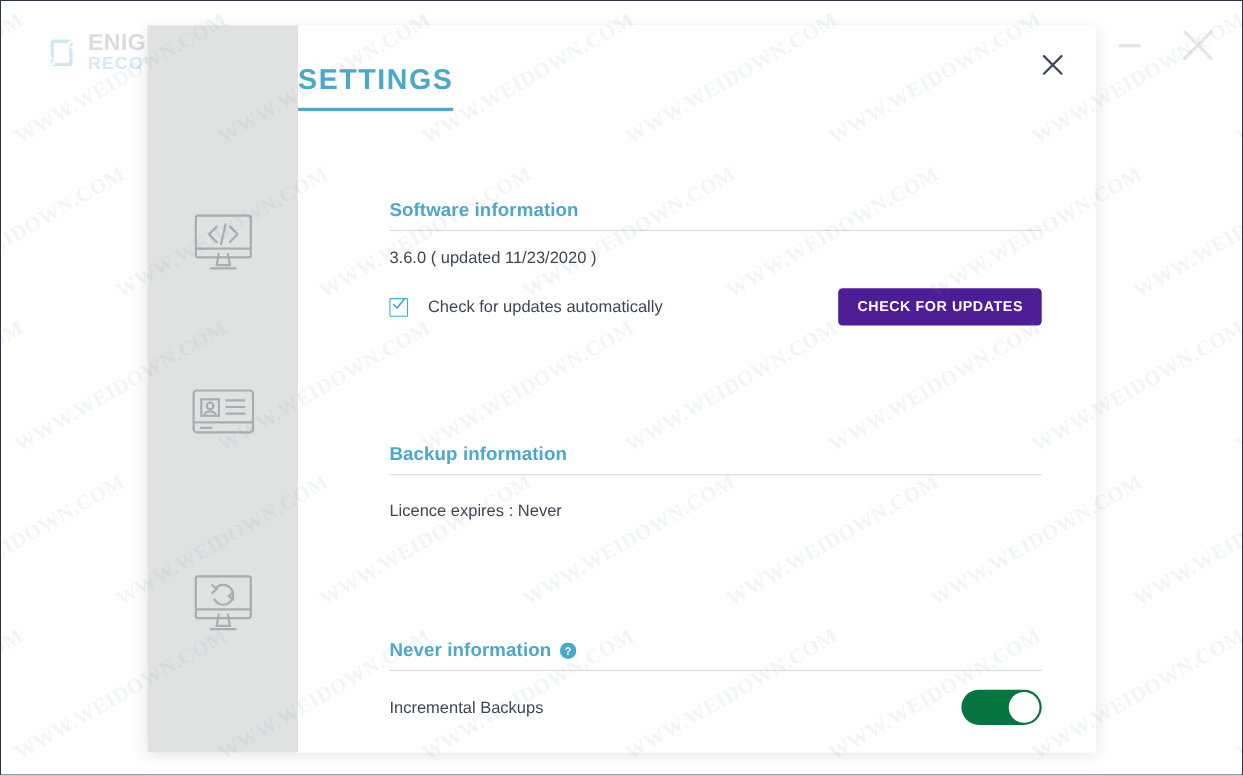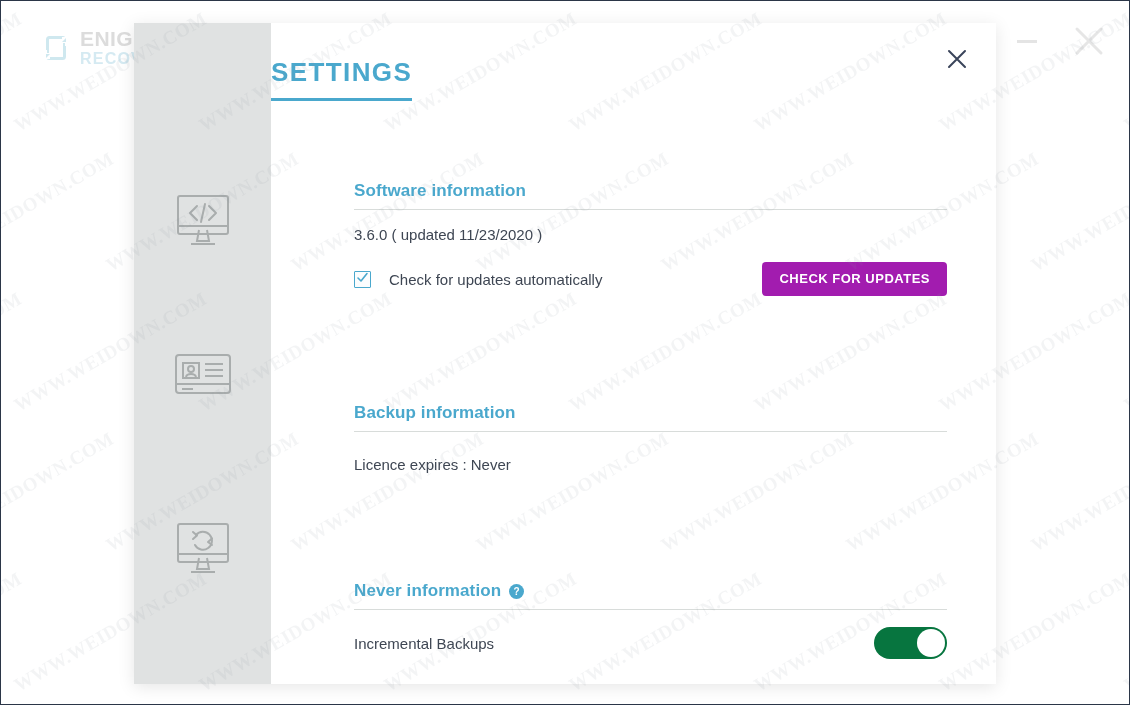--- a/index.html
+++ b/index.html
@@ -220,21 +220,21 @@
     align-items: center;
     justify-content: center;
     border-radius: 1px;
   }
   .checkbox-text {
     font-size: 15px;
     color: #3e4653;
   }
 
   .btn {
-    background: #a21caf;
+    background: #4c1d95;
     color: #ffffff;
     border: none;
     border-radius: 4px;
     font-family: "Liberation Sans", sans-serif;
     font-size: 13px;
     font-weight: bold;
     letter-spacing: 0.5px;
     padding: 0 17px;
     height: 34px;
     line-height: 34px;

